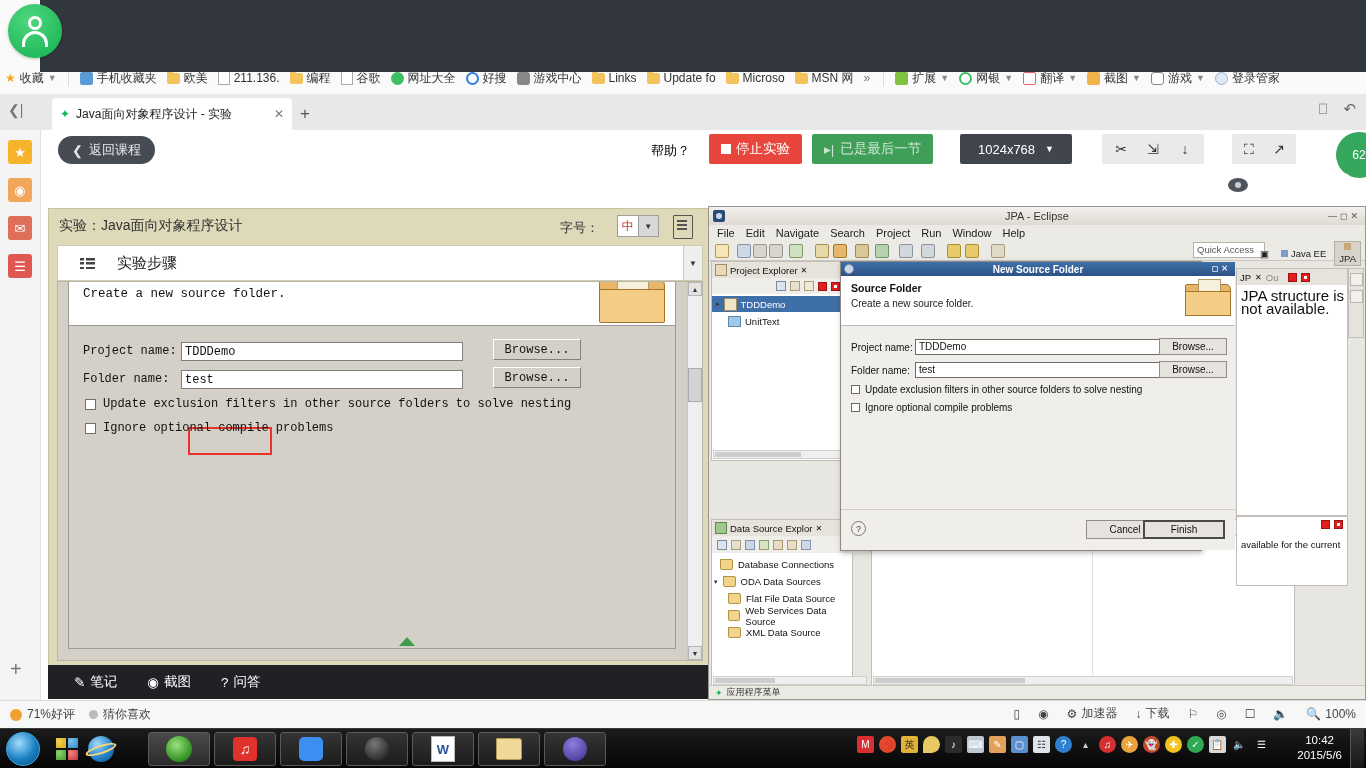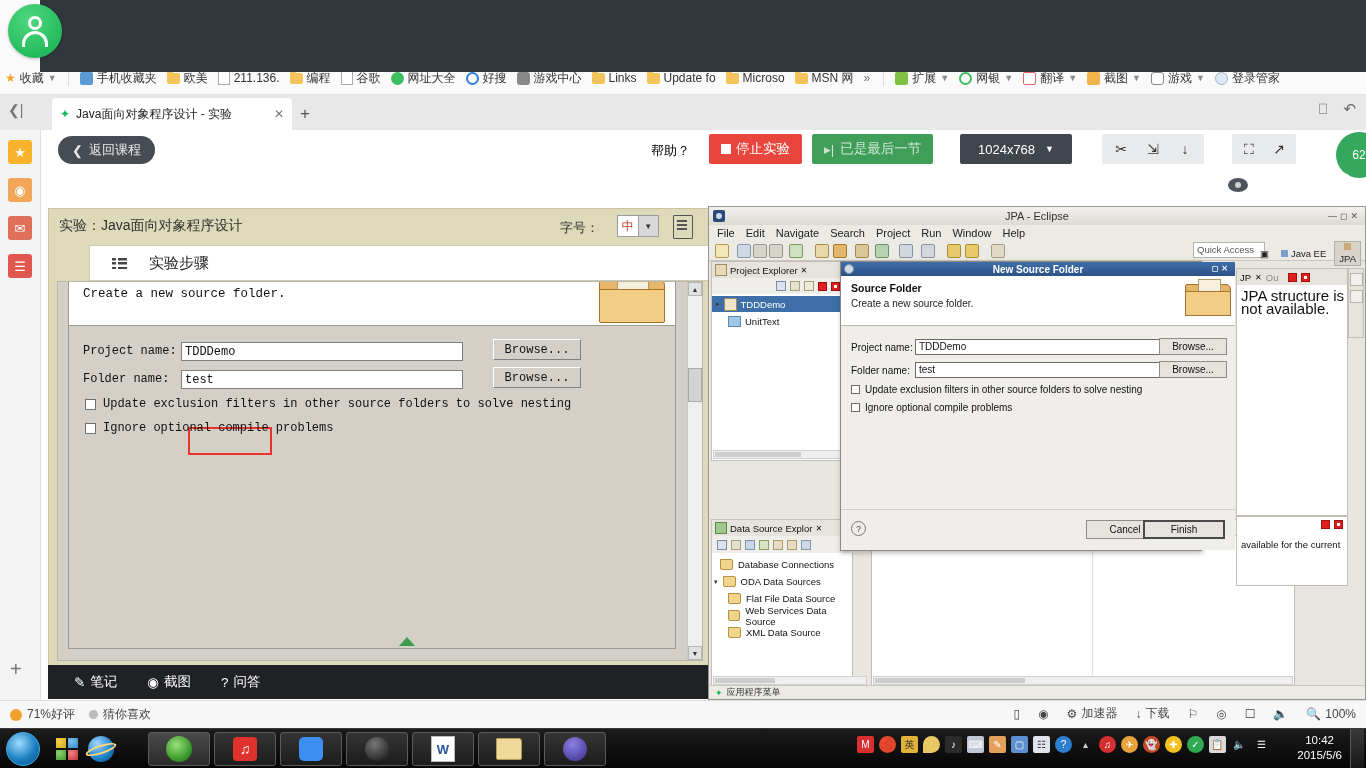--- a/index.html
+++ b/index.html
@@ -100,21 +100,21 @@
   
   .lab-panel{position:absolute;left:48px;top:208px;width:662px;height:460px;background:#ddd9b9;border:1px solid #c9c49f;box-sizing:border-box;}
   .lab-title{position:absolute;left:10px;top:8px;font-size:14px;color:#333;}
   .fontsize-label{position:absolute;right:110px;top:10px;font-size:13px;color:#333;}
   .fontsize-sel{position:absolute;right:50px;top:6px;width:42px;height:22px;background:#fff;border:1px solid #9d9d9d;display:flex;align-items:center;box-sizing:border-box;}
   .fontsize-sel span{flex:1;text-align:center;font-size:12px;color:#c0392b;}
   .fontsize-sel .arrow{width:15px;height:20px;background:#d8d8d8;border-left:1px solid #9d9d9d;display:flex;align-items:center;justify-content:center;font-size:8px;color:#333;}
   .doc-ic{position:absolute;right:16px;top:6px;width:18px;height:22px;border:1.5px solid #555;border-radius:1px;}
   .doc-ic:after{content:"";position:absolute;left:3px;top:4px;width:10px;height:1.5px;background:#555;box-shadow:0 4px 0 #555, 0 8px 0 #555;}
 
-  .steps-bar{position:absolute;left:8px;top:36px;width:646px;height:36px;background:#fff;border:1px solid #cfcbb0;box-sizing:border-box;display:flex;align-items:center;margin-left:32px;}
+  .steps-bar{position:absolute;left:8px;top:36px;width:646px;height:36px;background:#fff;border:1px solid #cfcbb0;box-sizing:border-box;display:flex;align-items:center;}
   .steps-bar .list-ic{margin-left:22px;width:15px;height:11px;background:
      linear-gradient(#444,#444) 0 0/4px 2.5px no-repeat,
      linear-gradient(#444,#444) 6px 0/9px 2.5px no-repeat,
      linear-gradient(#444,#444) 0 4.5px/4px 2.5px no-repeat,
      linear-gradient(#444,#444) 6px 4.5px/9px 2.5px no-repeat,
      linear-gradient(#444,#444) 0 9px/4px 2.5px no-repeat,
      linear-gradient(#444,#444) 6px 9px/9px 2.5px no-repeat;}
   .steps-bar .txt{margin-left:22px;font-size:15px;color:#222;}
   .steps-drop{position:absolute;right:0;top:0;width:18px;height:34px;background:#eee;border-left:1px solid #cfcbb0;display:flex;align-items:center;justify-content:center;font-size:8px;color:#333;}
 

